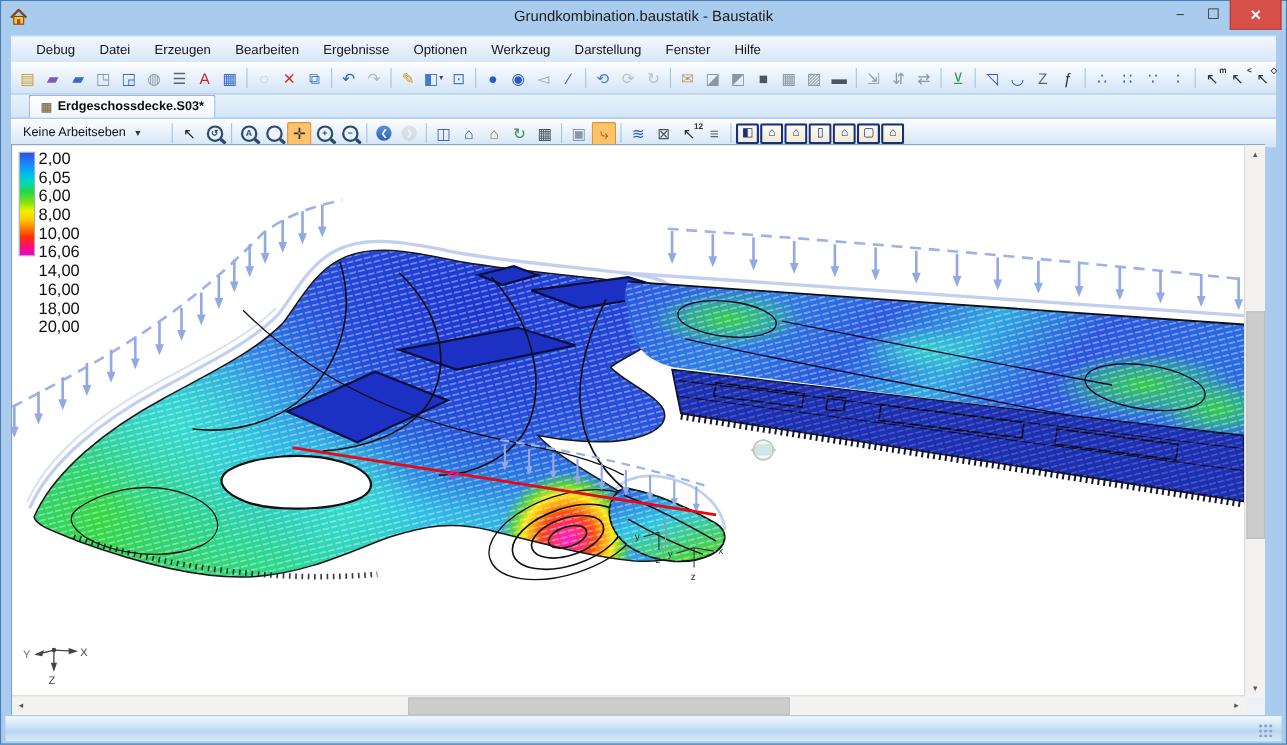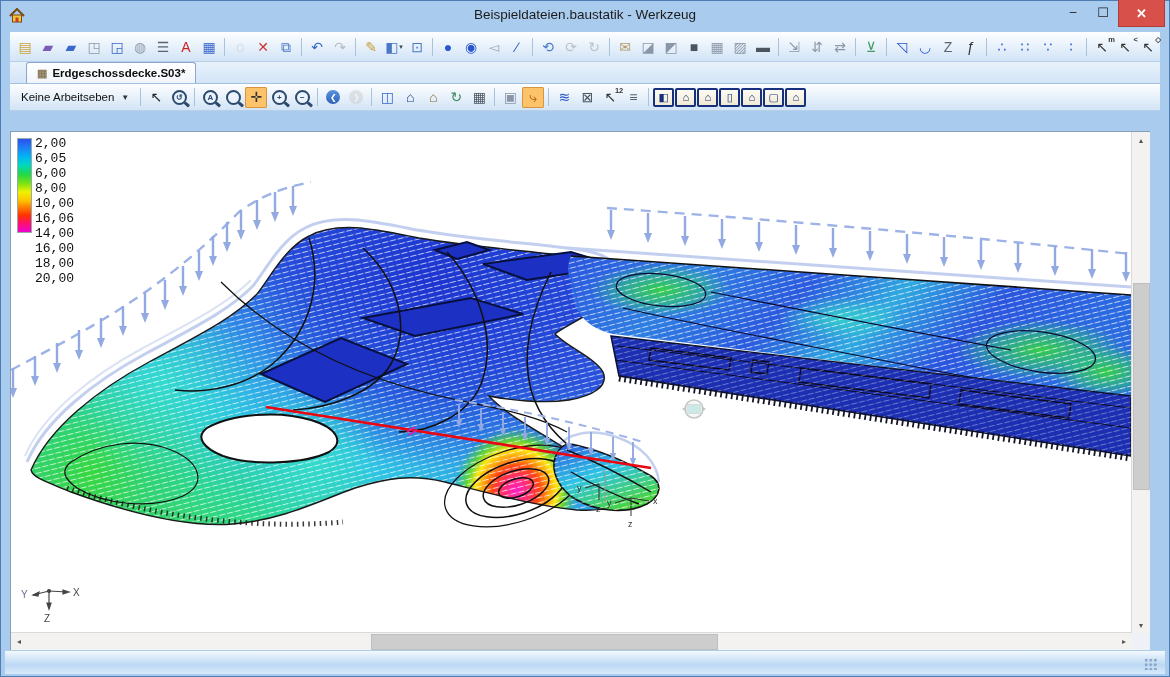--- a/index.html
+++ b/index.html
@@ -46,35 +46,35 @@
   .circ{width:14px;height:14px;border-radius:50%;background:linear-gradient(#5b93dd,#2d62b8);
         color:#fff;font-size:8px;display:flex;align-items:center;justify-content:center}
   .tbtn.disabled .circ{background:#b9c2cc}
   
   .tabbar{height:21px;background:linear-gradient(#e9f2fb,#d3e5f7);display:flex;
           align-items:flex-end;padding-left:16px;border-bottom:1px solid #9fc0e0}
   .tab{height:20px;display:flex;align-items:center;gap:5px;padding:0 10px;
        background:linear-gradient(#ffffff,#f1f6fc);border:1px solid #8aa8cc;border-bottom:none;
        border-radius:3px 3px 0 0;font-size:11.5px;font-weight:bold;color:#0d0d0d}
   .tab-ico{color:#8a7a5a;font-size:11px}
-  .wp-dd{display:flex;align-items:center;gap:7px;height:20px;padding:0 7px;margin-right:0;
+  .wp-dd{display:flex;align-items:center;gap:7px;height:20px;padding:0 7px;margin-right:16px;
          font-size:11.5px;color:#111;background:transparent;border:none;
          font-family:"Liberation Sans",sans-serif}
   .wp-caret{font-size:8px;color:#333}
   
   .canvas-wrap{position:absolute;left:10px;top:131px;width:1139px;height:518px;
                background:#fff;border-left:1px solid #86a0ba;border-top:1px solid #86a0ba}
   .scene{position:absolute;left:0;top:0}
   .legend{position:absolute;left:6px;top:6px;display:flex;gap:3px;z-index:3}
   .leg-bar{width:13px;height:93px;border:1px solid #9aa;
     background:linear-gradient(to bottom,#2a50ee 0%,#1f7df5 9%,#00b4f5 19%,#00d8c0 28%,
       #22d846 38%,#7fe312 48%,#eef200 57%,#ffc400 66%,#ff7a00 74%,#ff3200 82%,
       #ff1166 90%,#ef00d0 100%)}
   .leg-labels{display:flex;flex-direction:column;height:96px;justify-content:flex-start;
-      font-family:Liberation Mono, monospace;font-size:13px;color:#101010;margin-top:-2px}
+      font-family:Liberation Sans, sans-serif;font-size:15px;color:#101010;margin-top:-2px}
   .hdr1{position:absolute;left:0;top:4px;width:1120px;text-align:center;
         font-size:11.5px;color:#25356e;z-index:3}
   .hdr2{position:absolute;left:0;top:16px;width:1120px;text-align:center;
         font-family:"DejaVu Sans Mono",monospace;font-weight:bold;font-size:13.5px;
         color:#000;z-index:3;letter-spacing:-.2px}
   
   .vscroll{position:absolute;right:0;top:0;width:18px;height:501px;background:#f4f2f1;
            border-left:1px solid #dcdad8}
   .vs-btn{height:16px;display:flex;align-items:center;justify-content:center;
           font-size:8px;color:#555}
@@ -100,30 +100,42 @@
 </style>
 </head>
 <body>
 
 <div class="titlebar">
   <svg class="home-ico" width="16" height="15">
     <path d="M1 8 L8 1 L15 8" fill="none" stroke="#7a4a10" stroke-width="2"></path>
     <rect x="3.5" y="7" width="9" height="7" fill="#f2c83a" stroke="#7a4a10"></rect>
     <rect x="6.5" y="9.5" width="3" height="4.5" fill="#c83a2a"></rect>
   </svg>
-  <span class="win-title">Beispieldateien.baustatik - Werkzeug</span>
+  <span class="win-title">Grundkombination.baustatik - Baustatik</span>
   <div class="win-controls">
     <span class="wc">–</span>
     <span class="wc max">☐</span>
     <span class="wc close">✕</span>
   </div>
 </div>
 
 <div class="client">
 
+  <div class="menubar">
+      <span class="menu-item">Debug</span>
+      <span class="menu-item">Datei</span>
+      <span class="menu-item">Erzeugen</span>
+      <span class="menu-item">Bearbeiten</span>
+      <span class="menu-item">Ergebnisse</span>
+      <span class="menu-item">Optionen</span>
+      <span class="menu-item">Werkzeug</span>
+      <span class="menu-item">Darstellung</span>
+      <span class="menu-item">Fenster</span>
+      <span class="menu-item">Hilfe</span>
+    </div>
 
   <div class="toolbar tb-main">
       <span class="tbtn">
         <span class="g" style="color: rgb(202, 162, 58);">▤</span>
       </span>
       <span class="tbtn">
         <span class="g" style="color: rgb(123, 92, 184);">▰</span>
       </span>
       <span class="tbtn">
         <span class="g" style="color: rgb(58, 103, 201);">▰</span>

